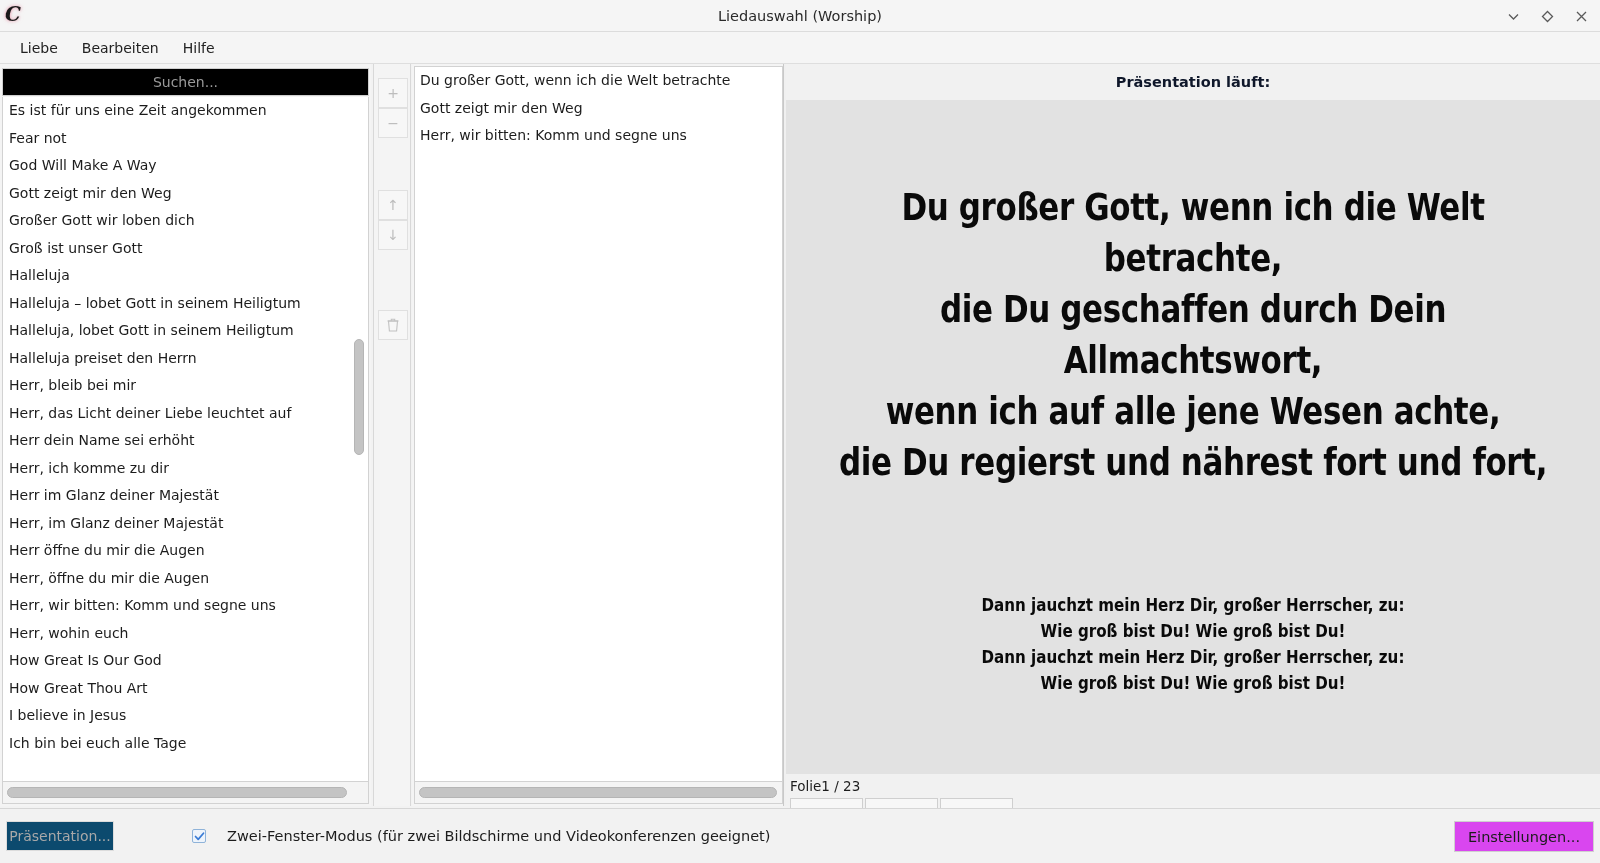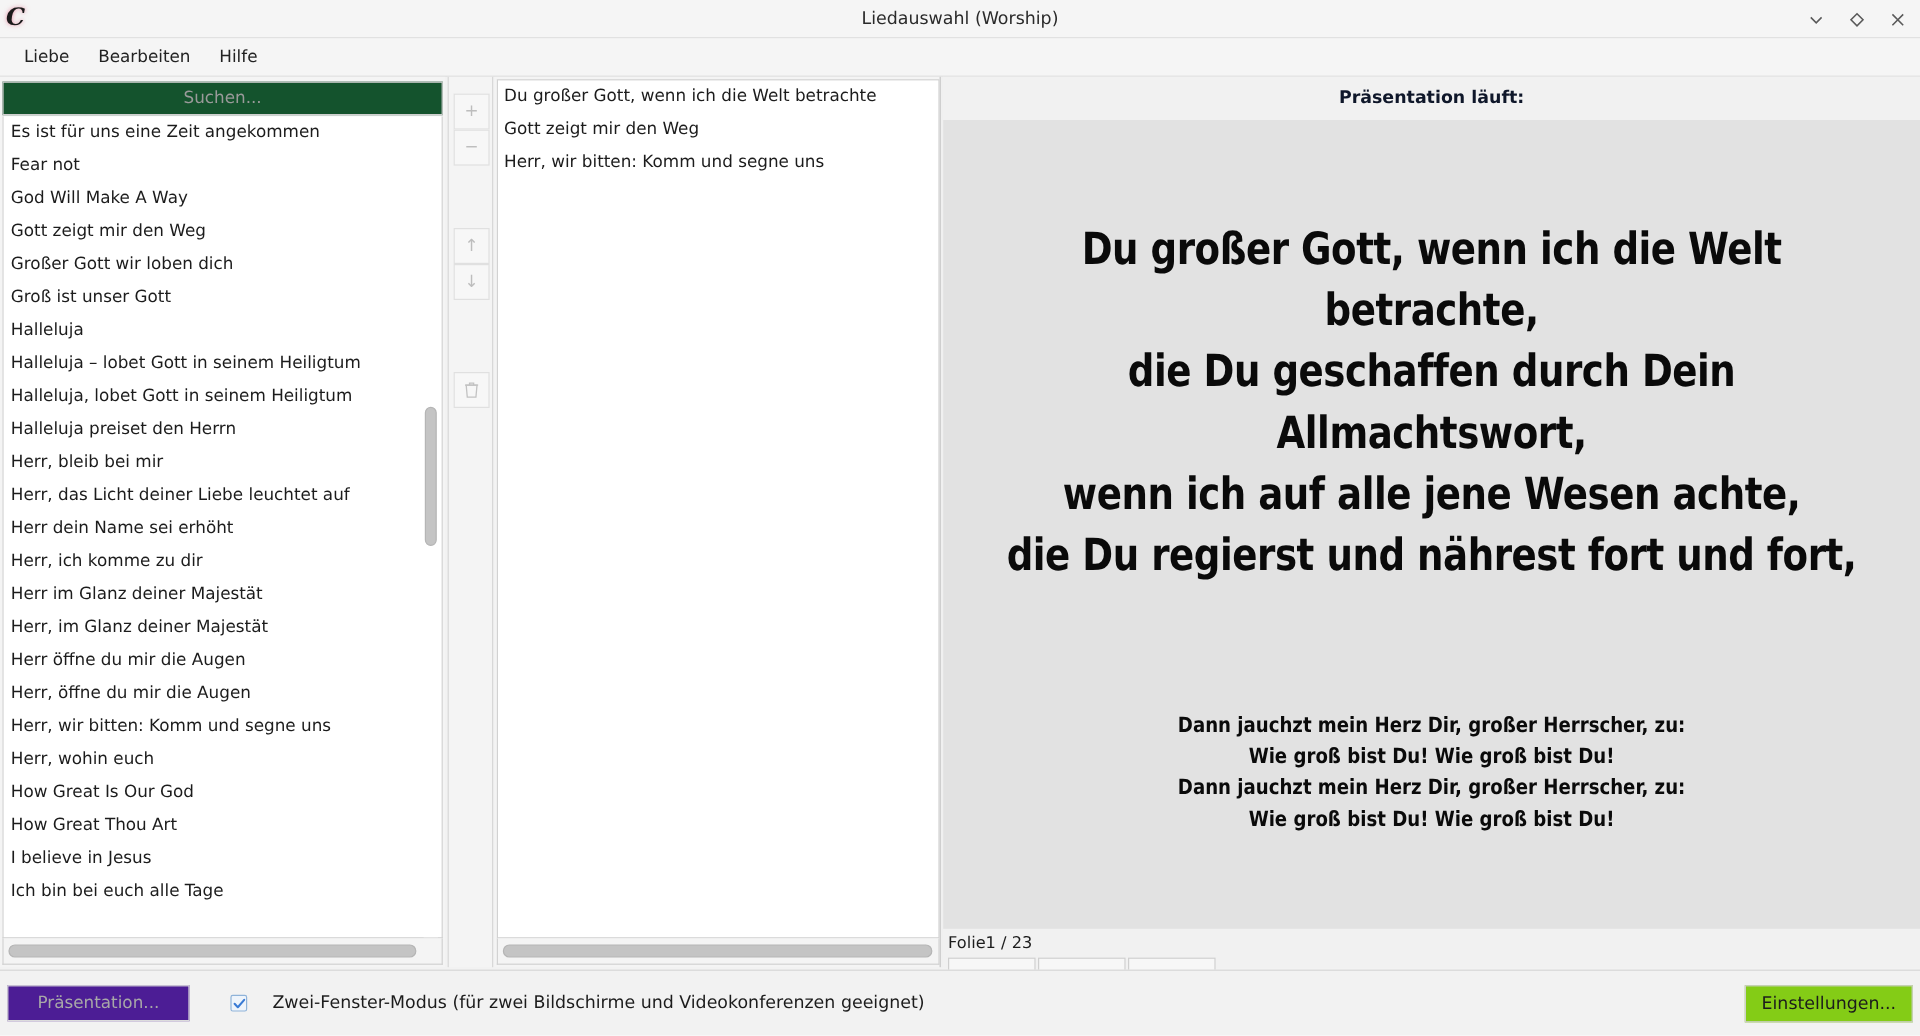--- a/index.html
+++ b/index.html
@@ -48,21 +48,21 @@
     font-size: 14px; color: #222; padding: 4px 10px; border-radius: 2px;
   }
 
   
   .leftpane {
     position: absolute; left: 0; top: 64px; width: 371px; height: 742px;
     background: #f4f4f4;
   }
   .searchbox {
     position: absolute; left: 2px; top: 4px; width: 367px; height: 28px;
-    background: #14532d; border: 1px solid #cfcfcf;
+    background: #000000; border: 1px solid #cfcfcf;
     font-size: 14px; color: #9a9a9a; text-align: center; line-height: 27px;
   }
   .songlist {
     position: absolute; left: 2px; top: 33px; width: 367px; height: 685px;
     background: #ffffff; border: 1px solid #d2d2d2; border-top: none;
     overflow: hidden;
   }
   .songlist .row {
     height: 27.5px; line-height: 27.5px; padding-left: 6px;
     font-size: 14px; color: #1c1c1c; white-space: nowrap;
@@ -173,39 +173,39 @@
   }
   .navbtn.small { font-size: 13px; }
 
   
   .bottombar {
     position: absolute; left: 0; top: 808px; width: 1600px; height: 55px;
     background: #f2f2f2; border-top: 1px solid #d6d6d6;
     display: flex; align-items: center;
   }
   .presbtn {
-    position: absolute; left: 6px; top: 12px; width: 152px; height: 30px;
-    background: #4c1d95; border: 1px solid #dcdcdc;
+    position: absolute; left: 6px; top: 12px; width: 108px; height: 30px;
+    background: #0c4a6e; border: 1px solid #dcdcdc;
     display: flex; align-items: center; justify-content: center;
     font-size: 14px; color: #a8a8a8;
   }
   .twowin {
     position: absolute; left: 192px; top: 19px;
     display: flex; align-items: center; gap: 21px;
     font-size: 14.5px; color: #1c1c1c;
   }
   .chk {
     width: 14px; height: 14px; background: #eef4fb;
     border: 1px solid #8fb3d9; border-radius: 2px;
     display: flex; align-items: center; justify-content: center;
   }
   .chk svg { display: block; }
   .settingsbtn {
     position: absolute; right: 6px; top: 12px; width: 140px; height: 31px;
-    background: #84cc16; border: 1px solid #cfcfcf;
+    background: #d946ef; border: 1px solid #cfcfcf;
     display: flex; align-items: center; justify-content: center;
     font-size: 14.5px; color: #1c1c1c;
   }
 </style>
 </head>
 <body>
 
 <div id="app">
 
   <div class="titlebar">

